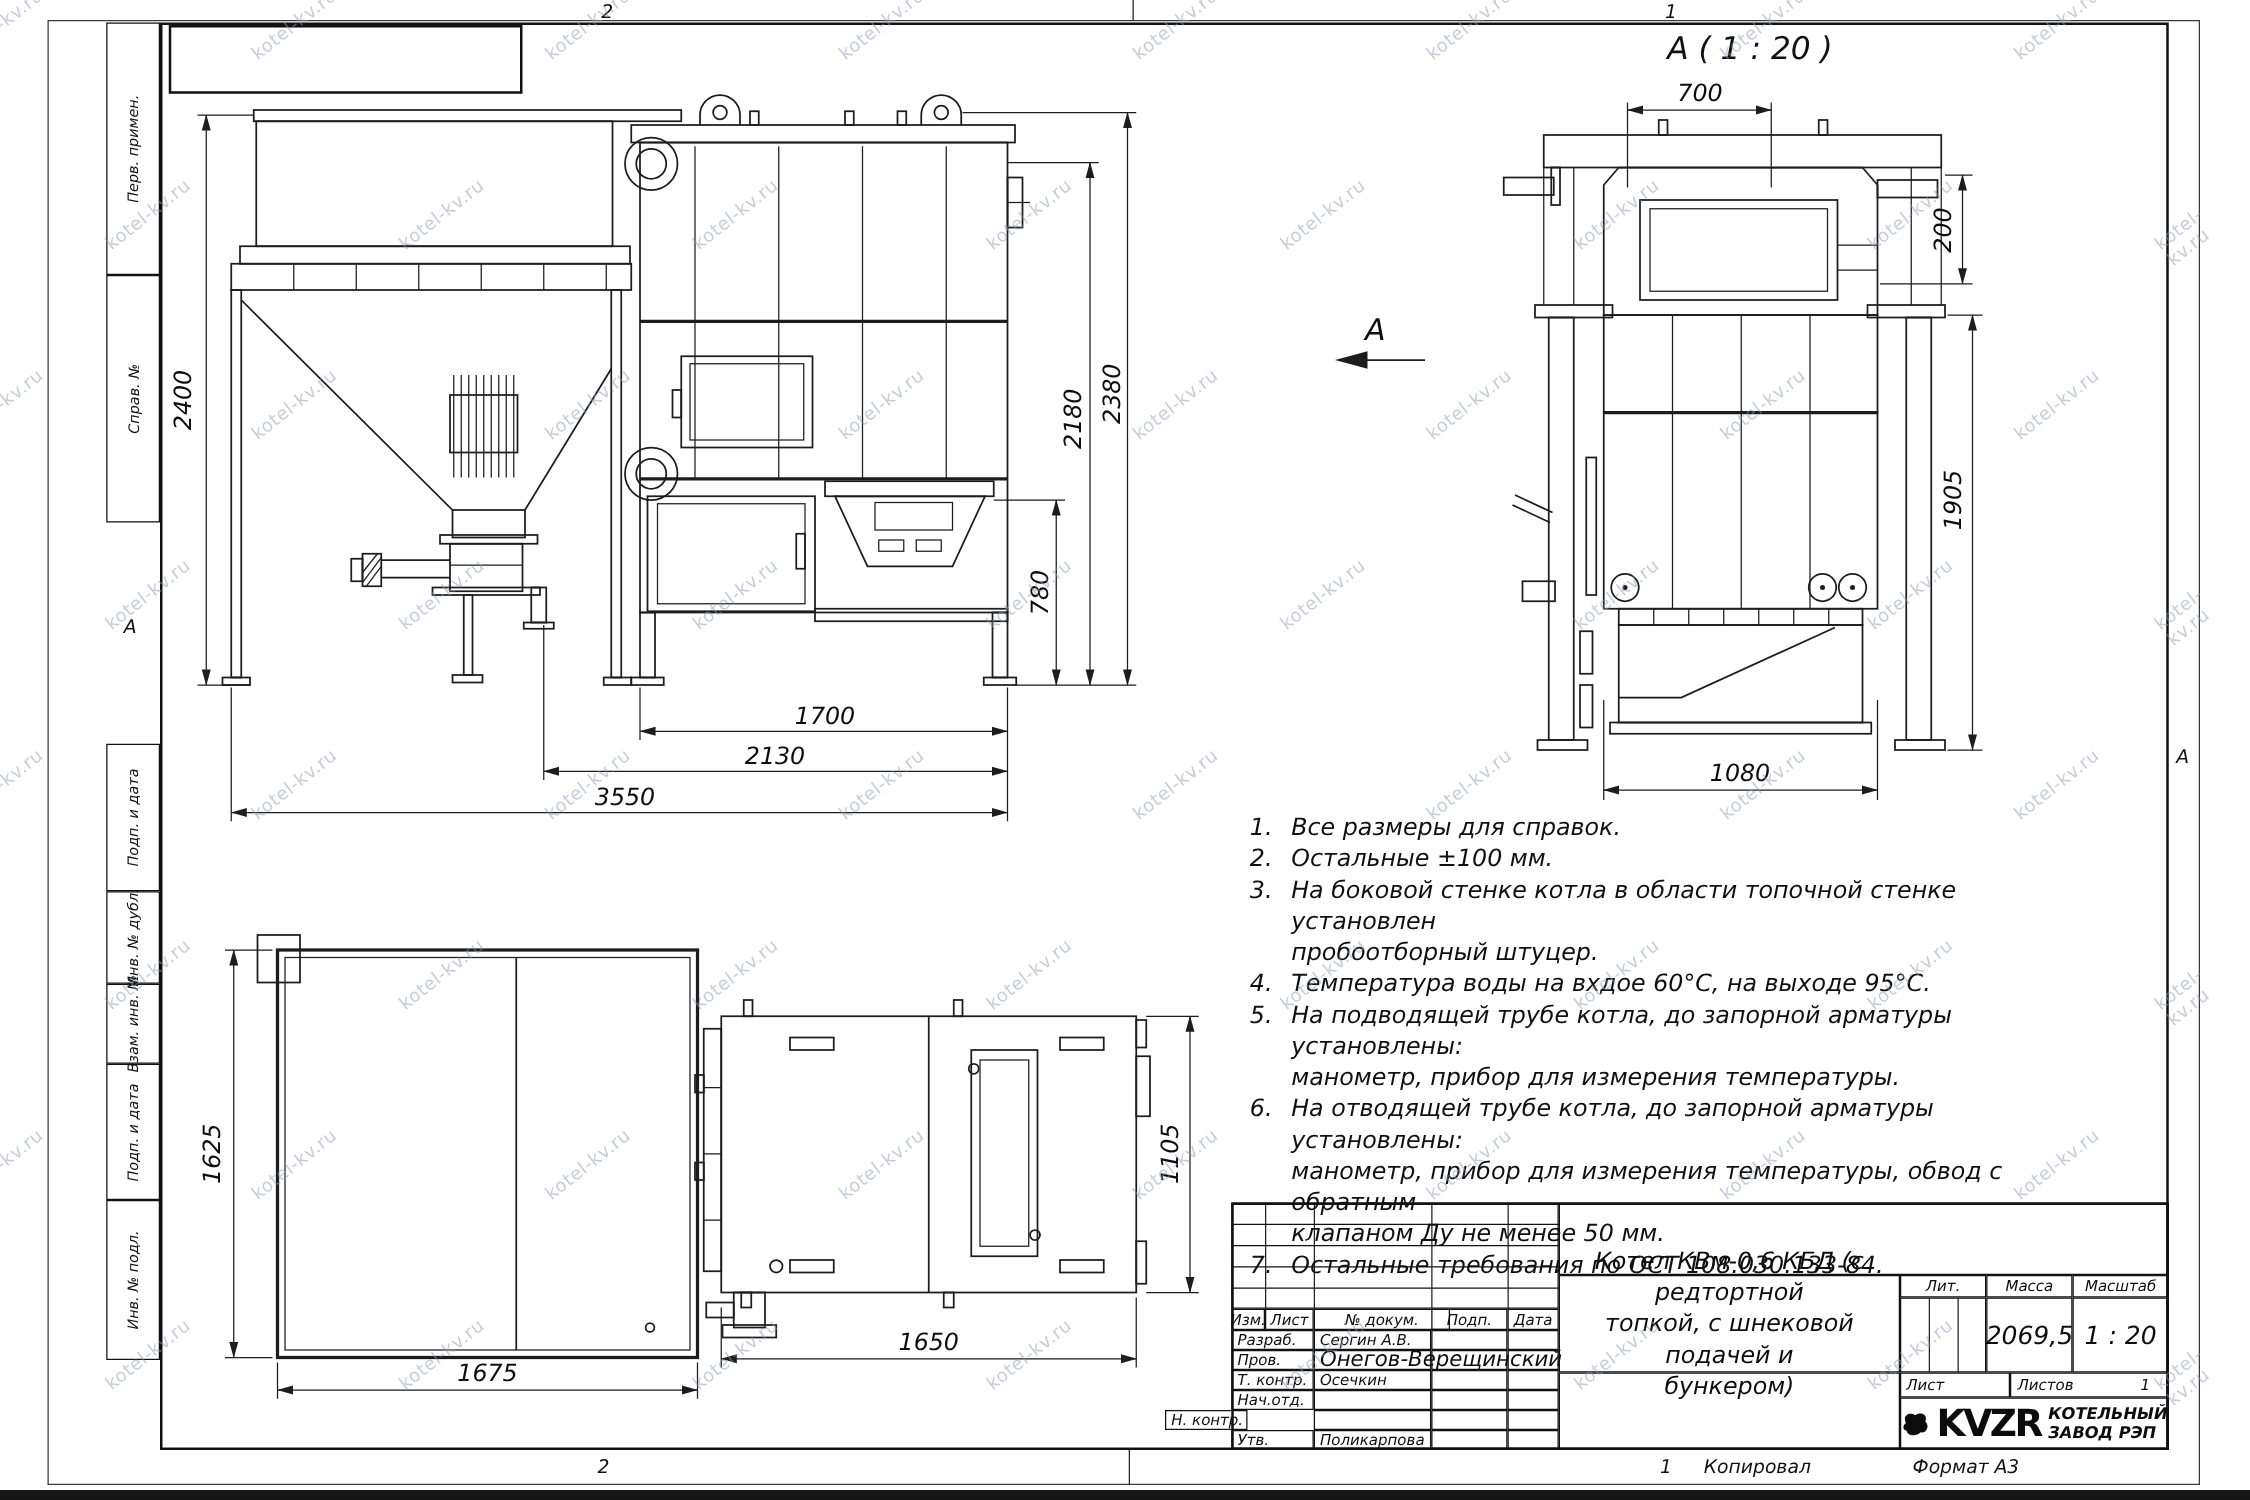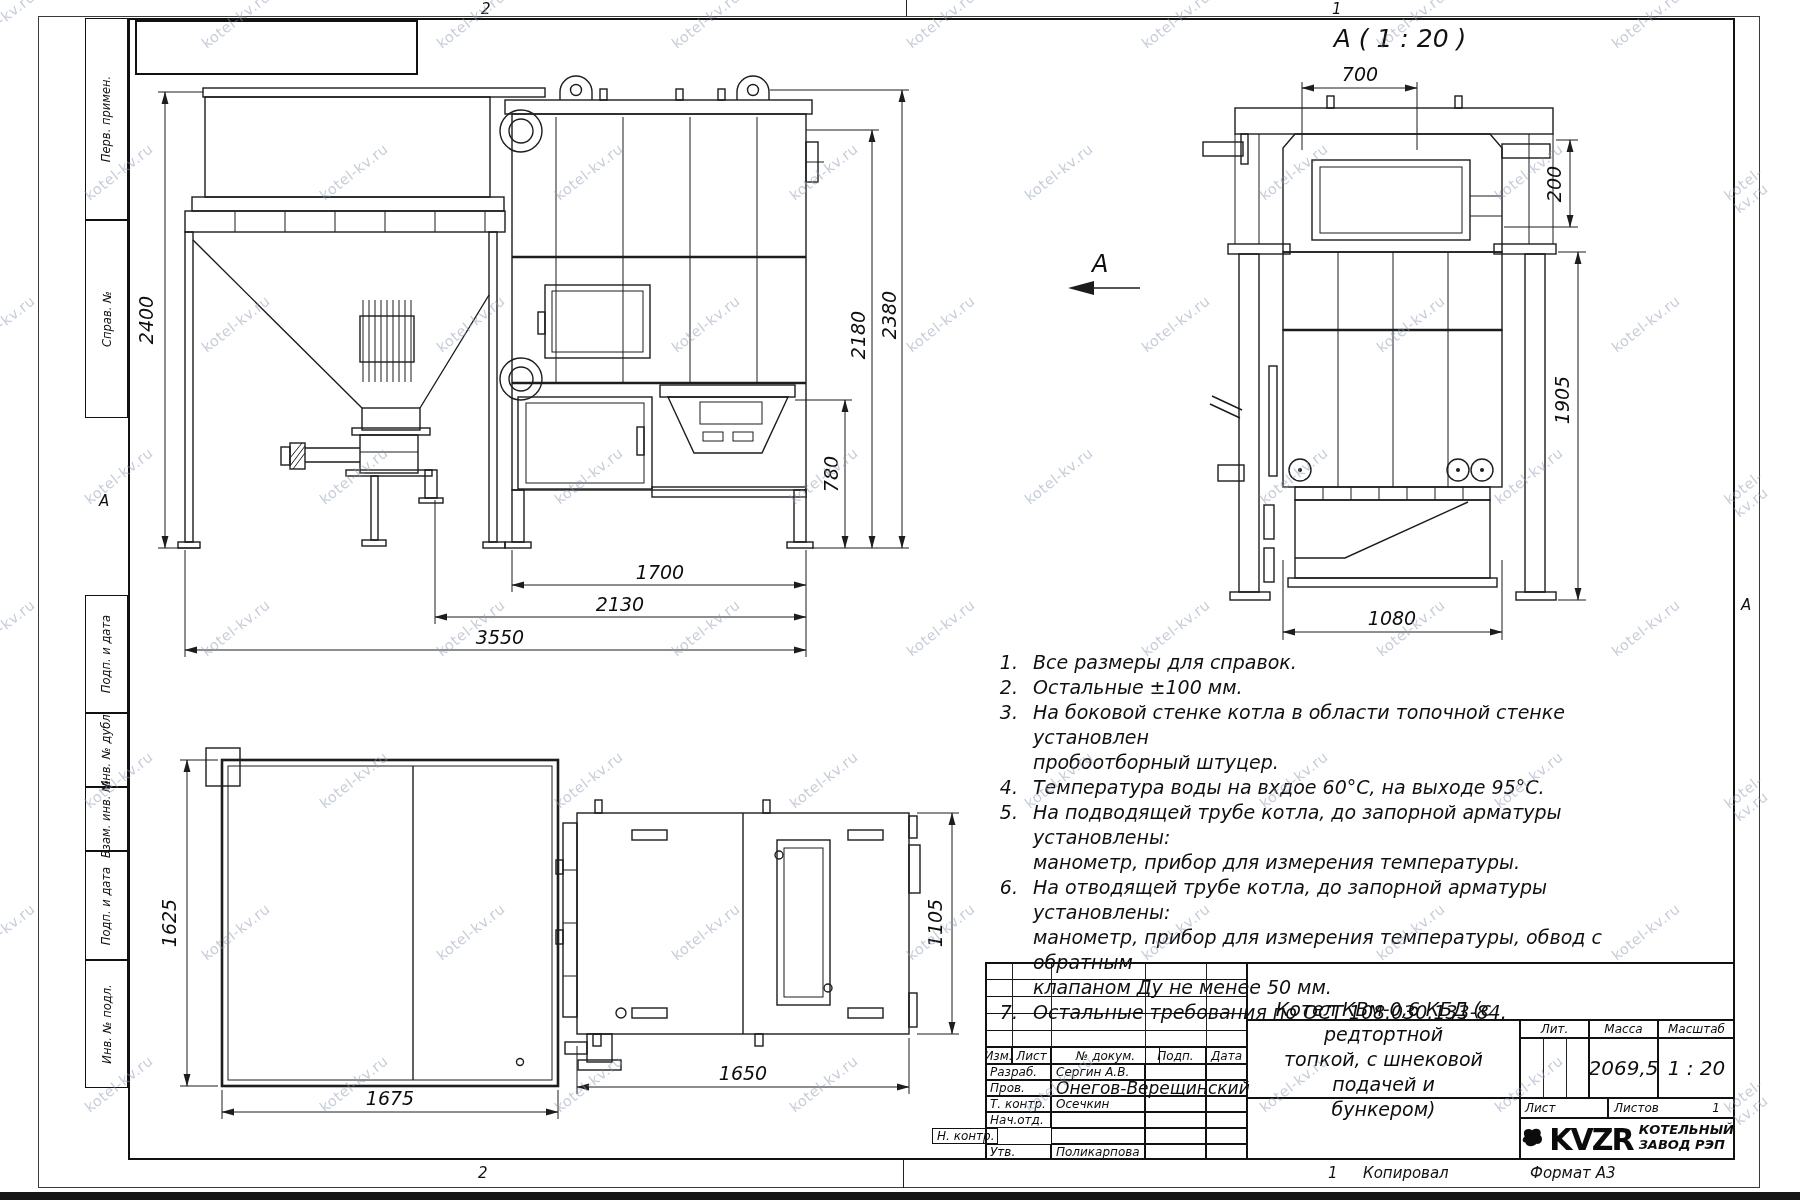--- a/index.html
+++ b/index.html
@@ -28,21 +28,21 @@
               font:italic 25px "DejaVu Sans",sans-serif;z-index:4}
   
   .cell{position:absolute;border:1.3px solid #111;box-sizing:border-box;display:flex;align-items:center;
         font:italic 12px "DejaVu Sans",sans-serif;color:#0d0d0d;overflow:visible;white-space:nowrap}
   .cc{justify-content:center;text-align:left}
   .cl{justify-content:flex-start;padding-left:4px}
   .tb-outer{position:absolute;left:985px;top:962px;width:750px;height:198px;border:2px solid #111;box-sizing:border-box;z-index:4}
   .hl{position:absolute;height:1px;background:#111}
   .title-cell{font:italic 19px "DejaVu Sans",sans-serif;line-height:25px;white-space:pre-line;text-align:center;justify-content:center}
   .big{font-size:20px}
-  .logo-wrap{display:flex;align-items:flex-start;justify-content:center;gap:6px;width:100%}
+  .logo-wrap{display:flex;align-items:center;justify-content:center;gap:6px;width:100%}
   .logo-kvzr{font:bold 30px "DejaVu Sans",sans-serif;letter-spacing:-2px;color:#0b0b0b;font-style:normal}
   .logo-co{font:italic bold 13px "DejaVu Sans",sans-serif;line-height:15px;text-align:left}
   
   #draw{position:absolute;left:0;top:0;z-index:2;pointer-events:none}
   .s{stroke:#1d1d1d;fill:none;stroke-width:1.4}
   .sl{stroke:#1d1d1d;fill:none;stroke-width:1}
   .s2{stroke:#1d1d1d;fill:none;stroke-width:2.6}
   .d{stroke:#1d1d1d;fill:none;stroke-width:1}
   .dt{font:italic 19px "DejaVu Sans",sans-serif;fill:#0d0d0d}
   .dt2{font:italic 24px "DejaVu Sans",sans-serif;fill:#0d0d0d}

